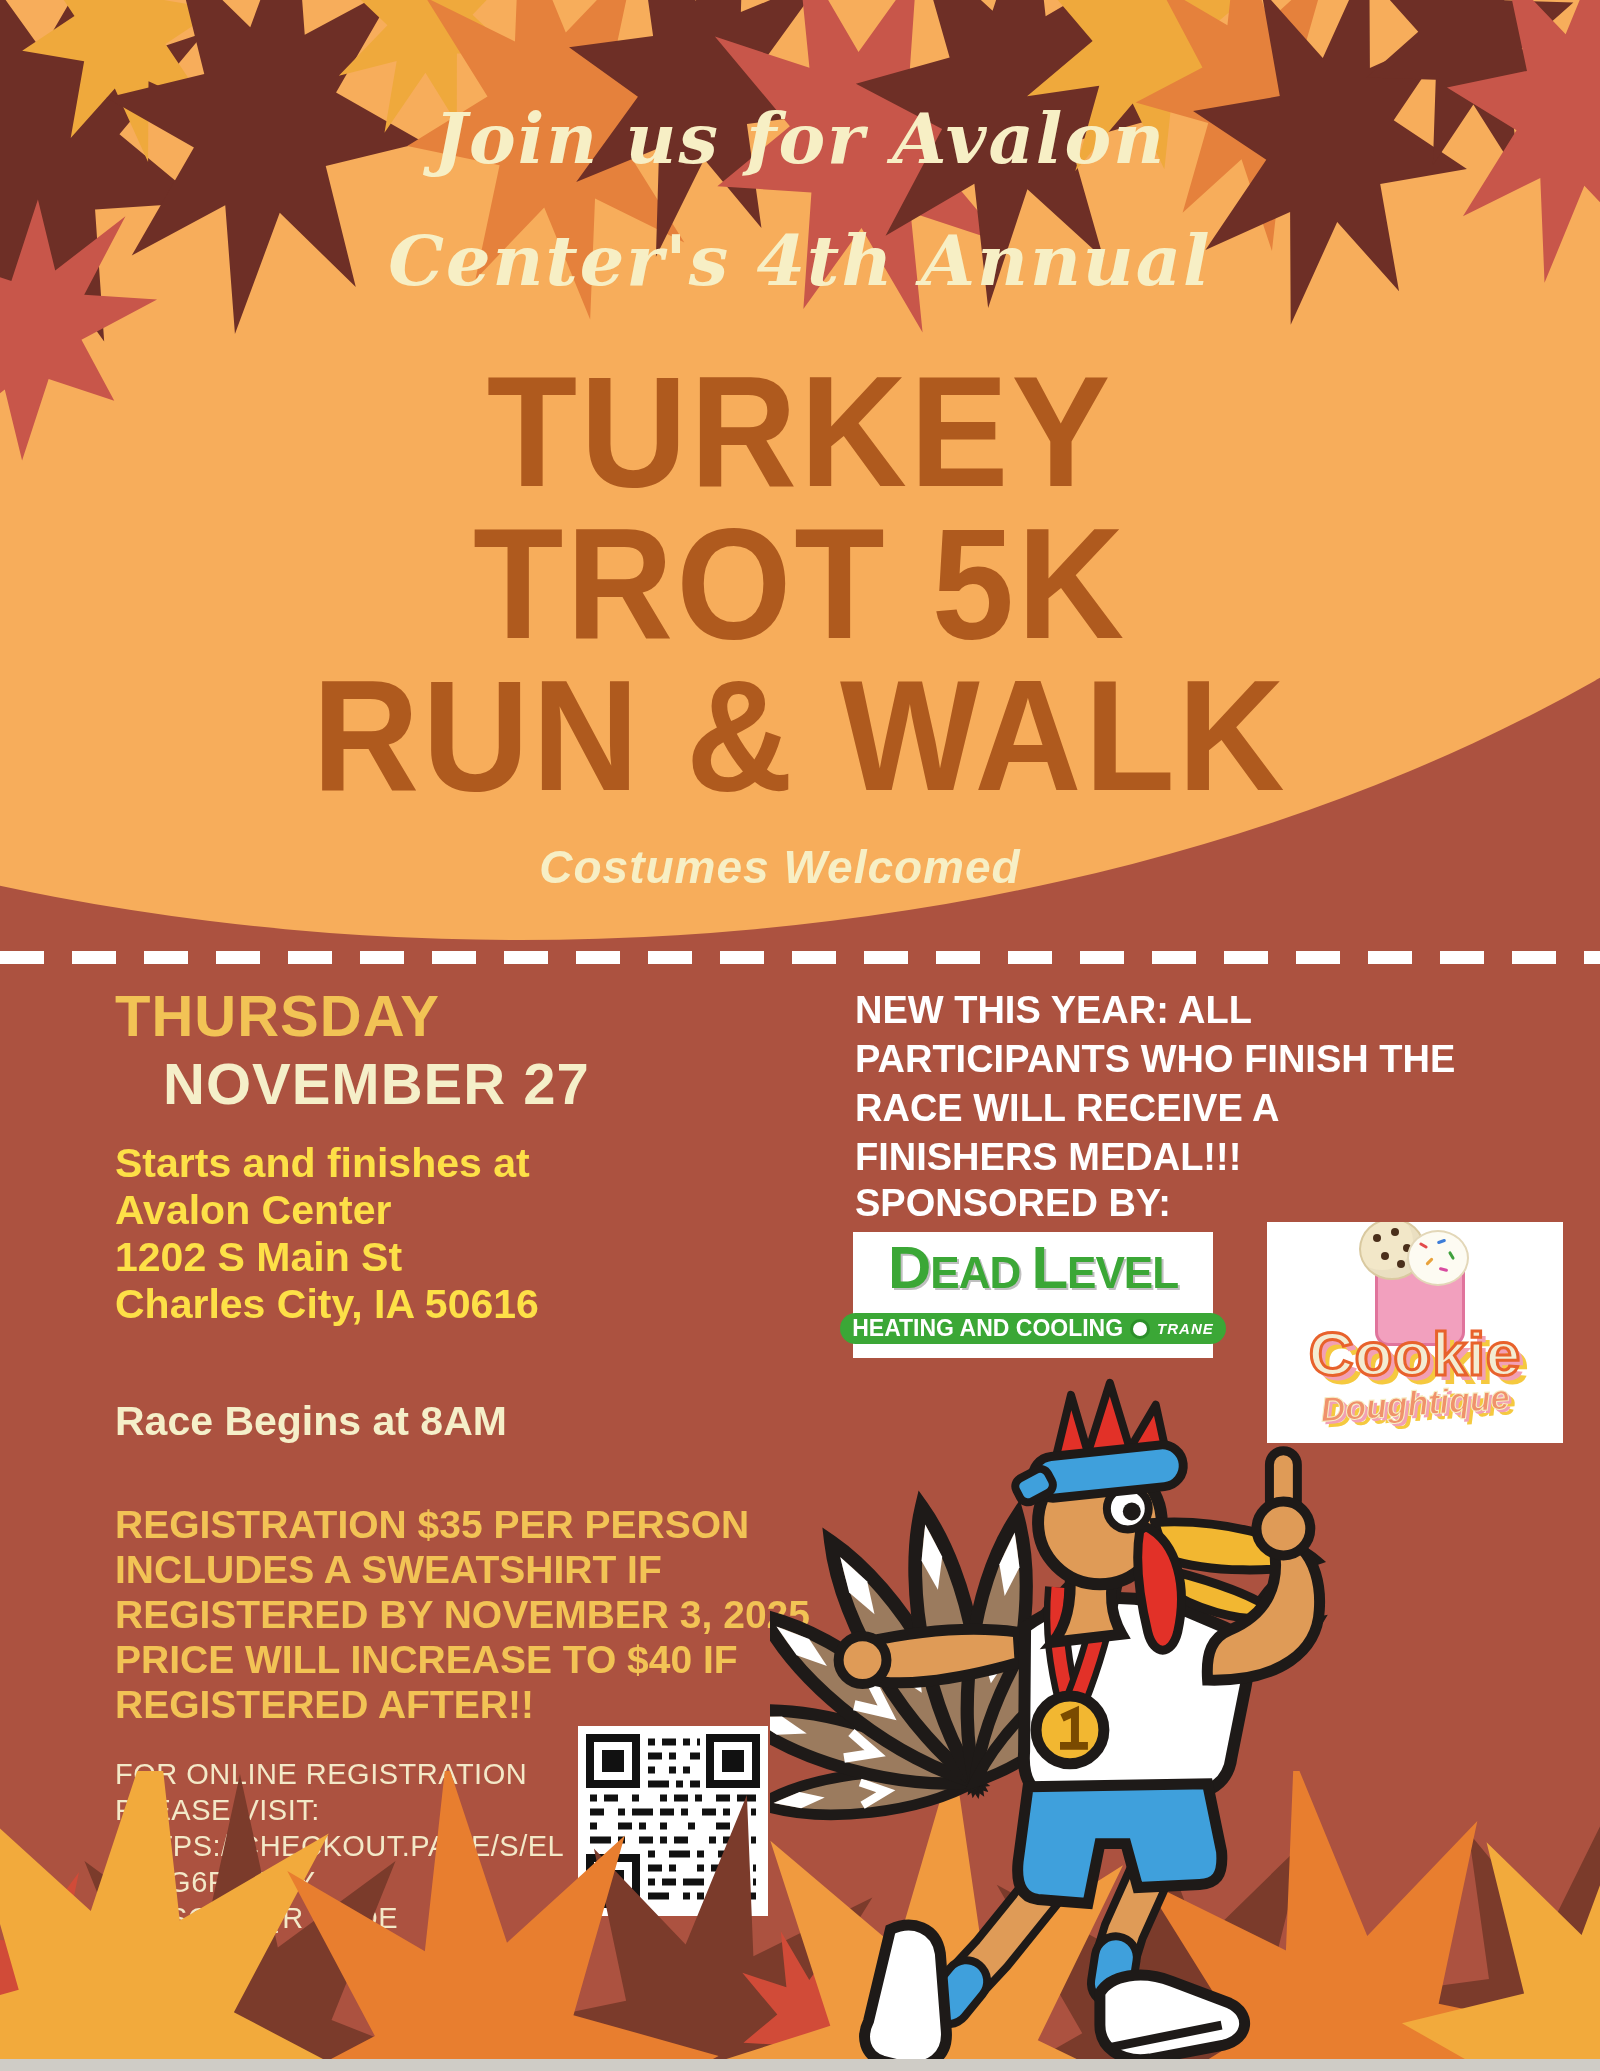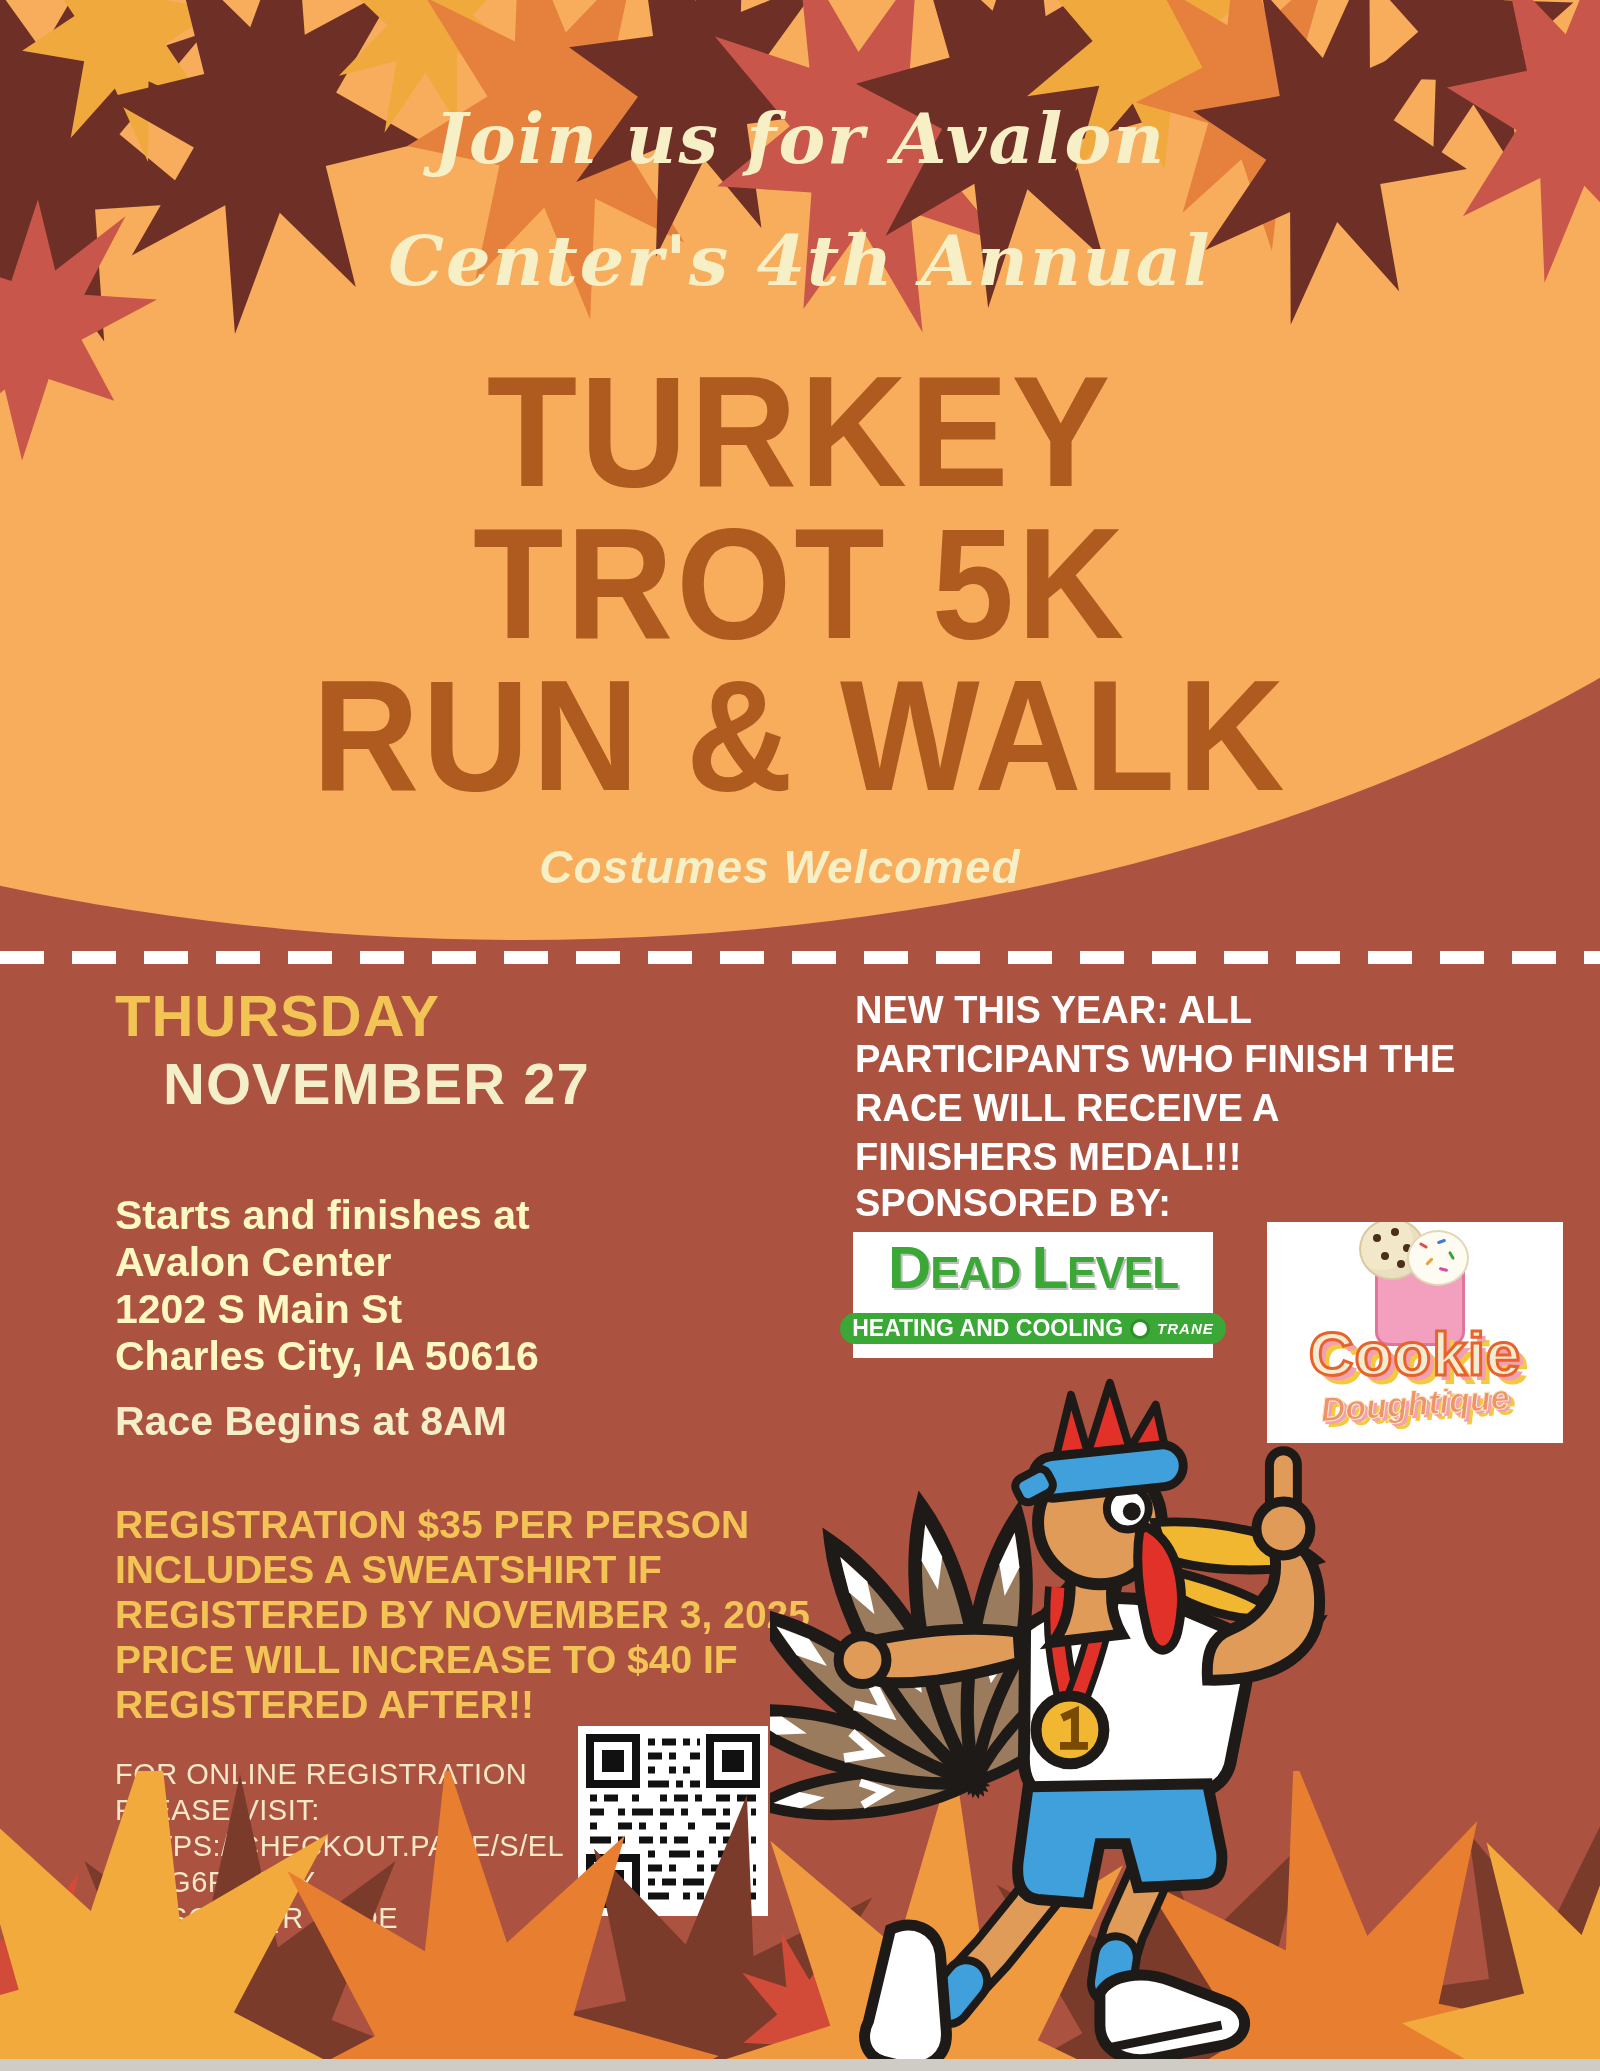--- a/index.html
+++ b/index.html
@@ -30,21 +30,21 @@
   .subtitle{
     position:absolute;top:840px;left:0;width:1560px;text-align:center;
     color:#F7EFC5;font-style:italic;font-weight:bold;font-size:46px;letter-spacing:1px;
   }
   .dashes{
     position:absolute;top:951px;left:0;width:1600px;height:13px;
     background:repeating-linear-gradient(90deg,#FFFFFF 0 44px,rgba(0,0,0,0) 44px 72px);
   }
   .day{position:absolute;top:982px;left:115px;color:#F2C355;font-weight:bold;font-size:58px;letter-spacing:1px;}
   .date{position:absolute;top:1050px;left:115px;color:#F5EFC9;font-weight:bold;font-size:58px;letter-spacing:1px;margin-left:48px;}
-  .loc{position:absolute;top:1192px;left:115px;color:#fef9c3;font-weight:bold;font-size:41px;line-height:47px;}
+  .loc{position:absolute;top:1140px;left:115px;color:#fde047;font-weight:bold;font-size:41px;line-height:47px;}
   .times{position:absolute;top:1398px;left:115px;color:#F5EFC9;font-weight:bold;font-size:41px;line-height:47px;}
   .pricing{position:absolute;top:1502px;left:115px;color:#F2C355;font-weight:bold;font-size:39px;line-height:45px;}
   .online{position:absolute;top:1756px;left:115px;color:#F3E9C8;font-weight:normal;font-size:29px;line-height:36px;letter-spacing:.5px;}
 
   
   .medal-text{position:absolute;left:855px;top:986px;width:680px;color:#FFFFFF;font-weight:bold;font-size:38px;line-height:49px;}
   .sponsored{position:absolute;left:855px;top:1182px;color:#FFFFFF;font-weight:bold;font-size:38px;}
 
   
   .dl-box{position:absolute;left:853px;top:1232px;width:360px;height:126px;background:#FFFFFF;

